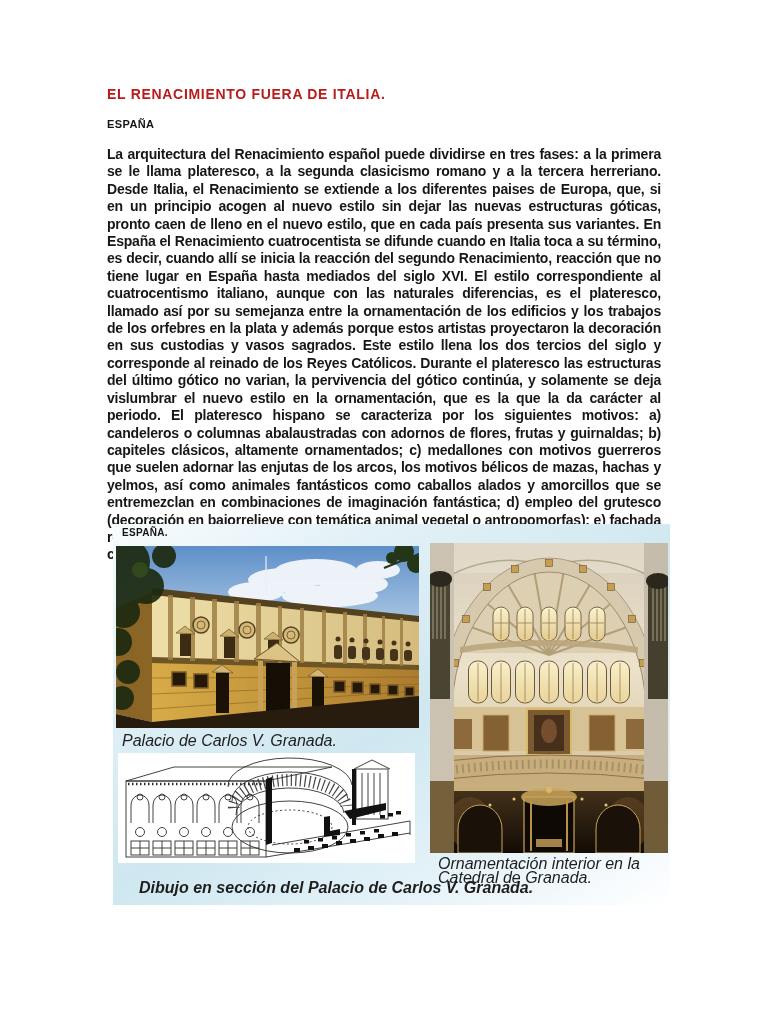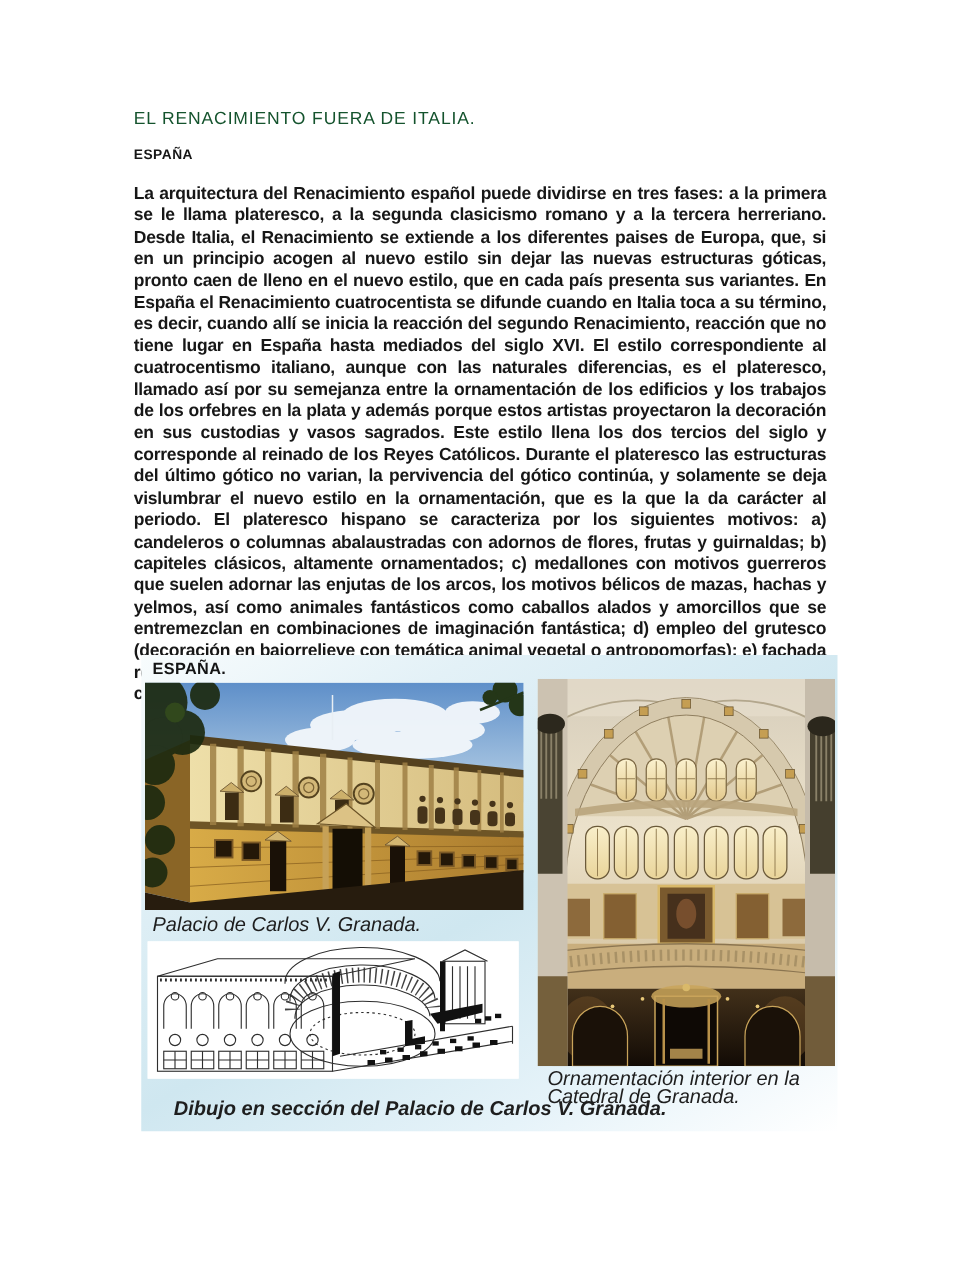--- a/index.html
+++ b/index.html
@@ -2,38 +2,38 @@
 <html><head>
 <meta charset="utf-8">
 <style>
   html,body{margin:0;padding:0;background:#ffffff;}
   .page{
     position:relative;width:768px;height:1024px;background:#ffffff;
     font-family:"Liberation Sans","DejaVu Sans",sans-serif;overflow:hidden;
   }
   .doc-title{
     position:absolute;left:107px;top:86px;margin:0;
-    font-size:14px;font-weight:400;letter-spacing:0.7px;color:#14532d;
+    font-size:14px;font-weight:700;letter-spacing:0.7px;color:#b91c1c;
   }
   .doc-subtitle{
     position:absolute;left:107px;top:118px;margin:0;
     font-size:11px;font-weight:700;letter-spacing:0.4px;color:#161616;text-align:center;
   }
   .doc-body{
     position:absolute;left:107px;top:146px;width:554px;margin:0;
     font-size:14px;font-weight:700;line-height:17.4px;letter-spacing:-0.2px;
     color:#171717;text-align:justify;
   }
   .figure-panel{
     position:absolute;left:113px;top:524px;width:557px;height:381px;
     background:linear-gradient(150deg,#f8fcfd 0%,#e3f1f7 22%,#cfe7f0 52%,#e6f3f9 78%,#ffffff 100%);
   }
   .figure-label{
     position:absolute;left:9px;top:3px;margin:0;
-    font-size:13px;font-weight:700;color:#141414;letter-spacing:0.3px;
+    font-size:10px;font-weight:700;color:#141414;letter-spacing:0.3px;
   }
   .img{position:absolute;overflow:hidden;}
   .img svg{display:block;}
   .img-palace{left:3px;top:22px;width:303px;height:182px;}
   .img-drawing{left:5px;top:229px;width:297px;height:110px;background:#ffffff;}
   .img-cathedral{left:317px;top:19px;width:238px;height:310px;}
   .cap{
     position:absolute;margin:0;font-style:italic;font-size:16px;
     color:#1e1e1e;font-weight:400;
   }

